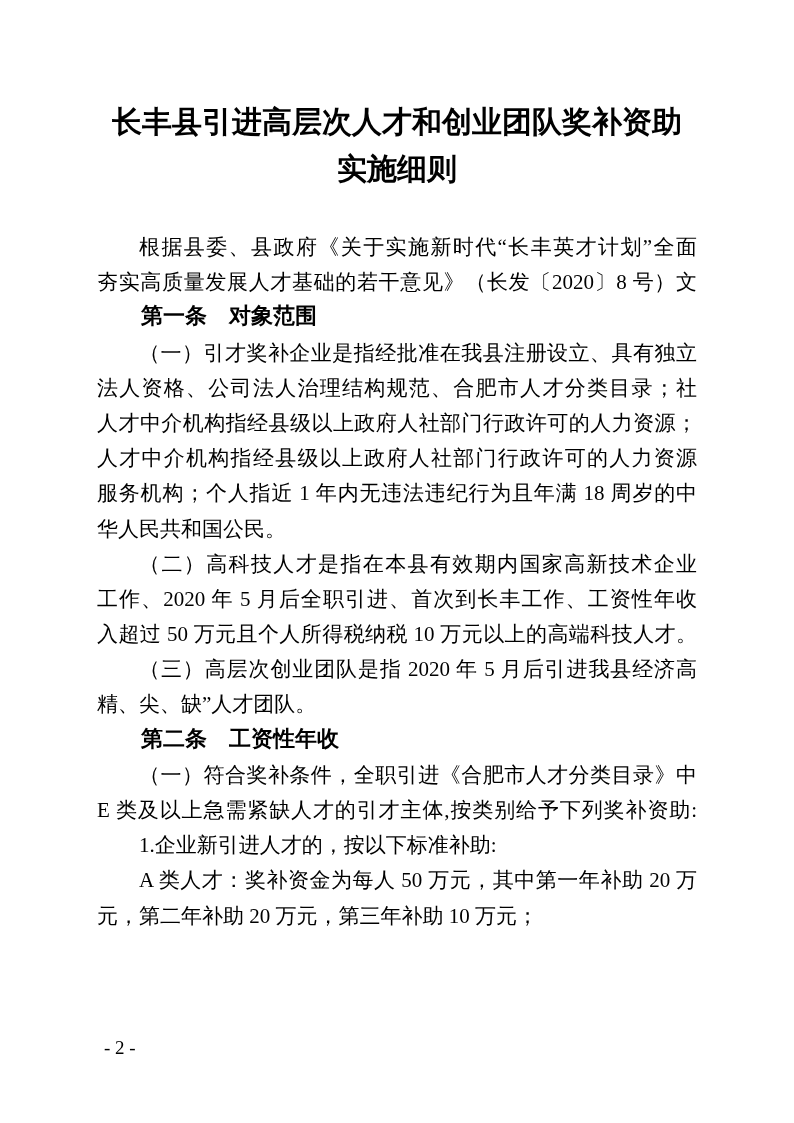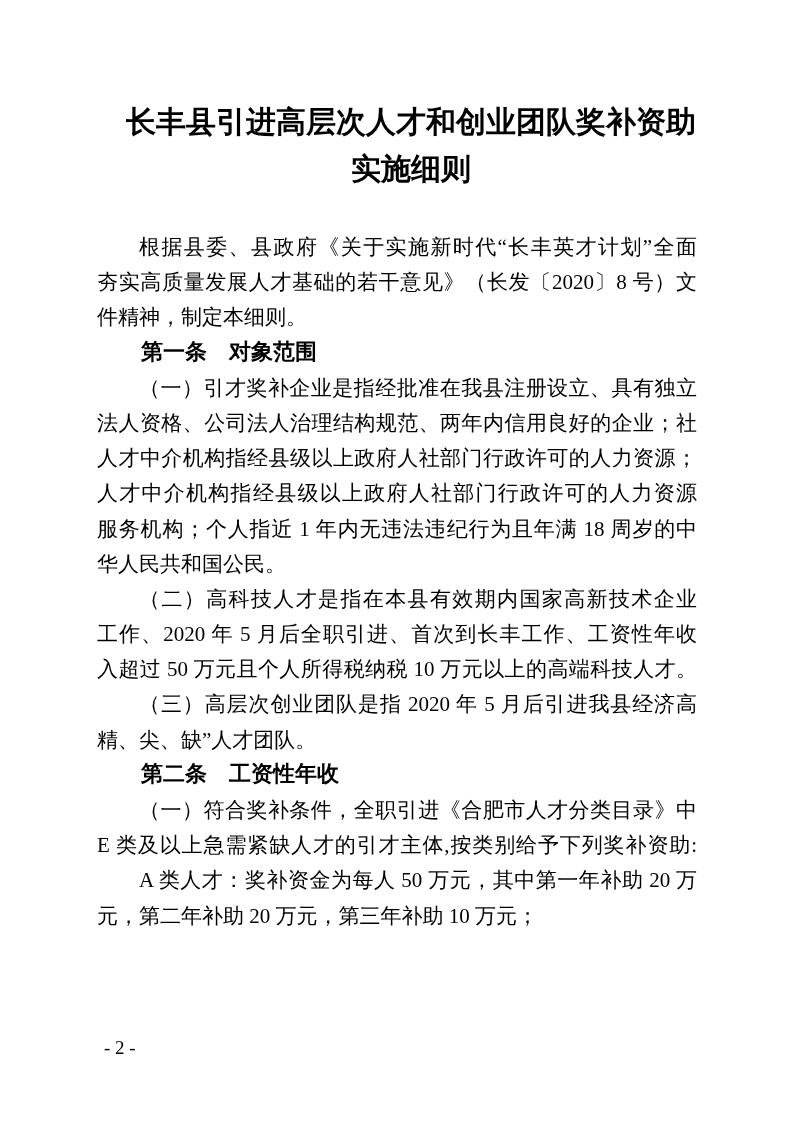--- a/index.html
+++ b/index.html
@@ -10,21 +10,21 @@
     height: 1123px;
     margin: 0 auto;
     background: #ffffff;
     color: #000000;
     overflow: hidden;
     font-family: "Liberation Serif", "DejaVu Serif", serif;
   }
   .doc-title {
     position: absolute;
     top: 98px;
-    left: 111px;
+    left: 97px;
     width: 600px;
     text-align: center;
     font-family: "Liberation Sans", "DejaVu Sans", sans-serif;
     font-weight: 700;
     font-size: 30px;
     line-height: 47px;
     letter-spacing: 0px;
   }
   .doc-body {
     position: absolute;
@@ -64,34 +64,34 @@
 
 <div class="page">
   <div class="doc-title">
     <div>长丰县引进高层次人才和创业团队奖补资助</div>
     <div>实施细则</div>
   </div>
 
   <div class="doc-body" id="doc-body">
       <div class="text-line j indent">根据县委、县政府《关于实施新时代“长丰英才计划”全面</div>
       <div class="text-line j">夯实高质量发展人才基础的若干意见》（长发〔2020〕8 号）文</div>
-      <div class="text-line">件精神，制定本细则。</div>
       <div class="text-line indent bold">第一条　对象范围</div>
       <div class="text-line j indent">（一）引才奖补企业是指经批准在我县注册设立、具有独立</div>
-      <div class="text-line j">法人资格、公司法人治理结构规范、两年内信用良好的企业；社</div>
+      <div class="text-line j">法人资格、公司法人治理结构规范、合肥市人才分类目录；社</div>
       <div class="text-line j">人才中介机构指经县级以上政府人社部门行政许可的人力资源；</div>
       <div class="text-line j">人才中介机构指经县级以上政府人社部门行政许可的人力资源</div>
       <div class="text-line j">服务机构；个人指近 1 年内无违法违纪行为且年满 18 周岁的中</div>
       <div class="text-line">华人民共和国公民。</div>
       <div class="text-line j indent">（二）高科技人才是指在本县有效期内国家高新技术企业</div>
       <div class="text-line j">工作、2020 年 5 月后全职引进、首次到长丰工作、工资性年收</div>
       <div class="text-line j">入超过 50 万元且个人所得税纳税 10 万元以上的高端科技人才。</div>
       <div class="text-line j indent">（三）高层次创业团队是指 2020 年 5 月后引进我县经济高</div>
       <div class="text-line">精、尖、缺”人才团队。</div>
       <div class="text-line indent bold">第二条　工资性年收</div>
       <div class="text-line j indent">（一）符合奖补条件，全职引进《合肥市人才分类目录》中</div>
       <div class="text-line j">E 类及以上急需紧缺人才的引才主体,按类别给予下列奖补资助:</div>
+      <div class="text-line indent">1.企业新引进人才的，按以下标准补助:</div>
       <div class="text-line j indent">A 类人才：奖补资金为每人 50 万元，其中第一年补助 20 万</div>
       <div class="text-line">元，第二年补助 20 万元，第三年补助 10 万元；</div>
     </div>
 
   <div class="page-number">- 2 -</div>
 </div>
 
 </body></html>

